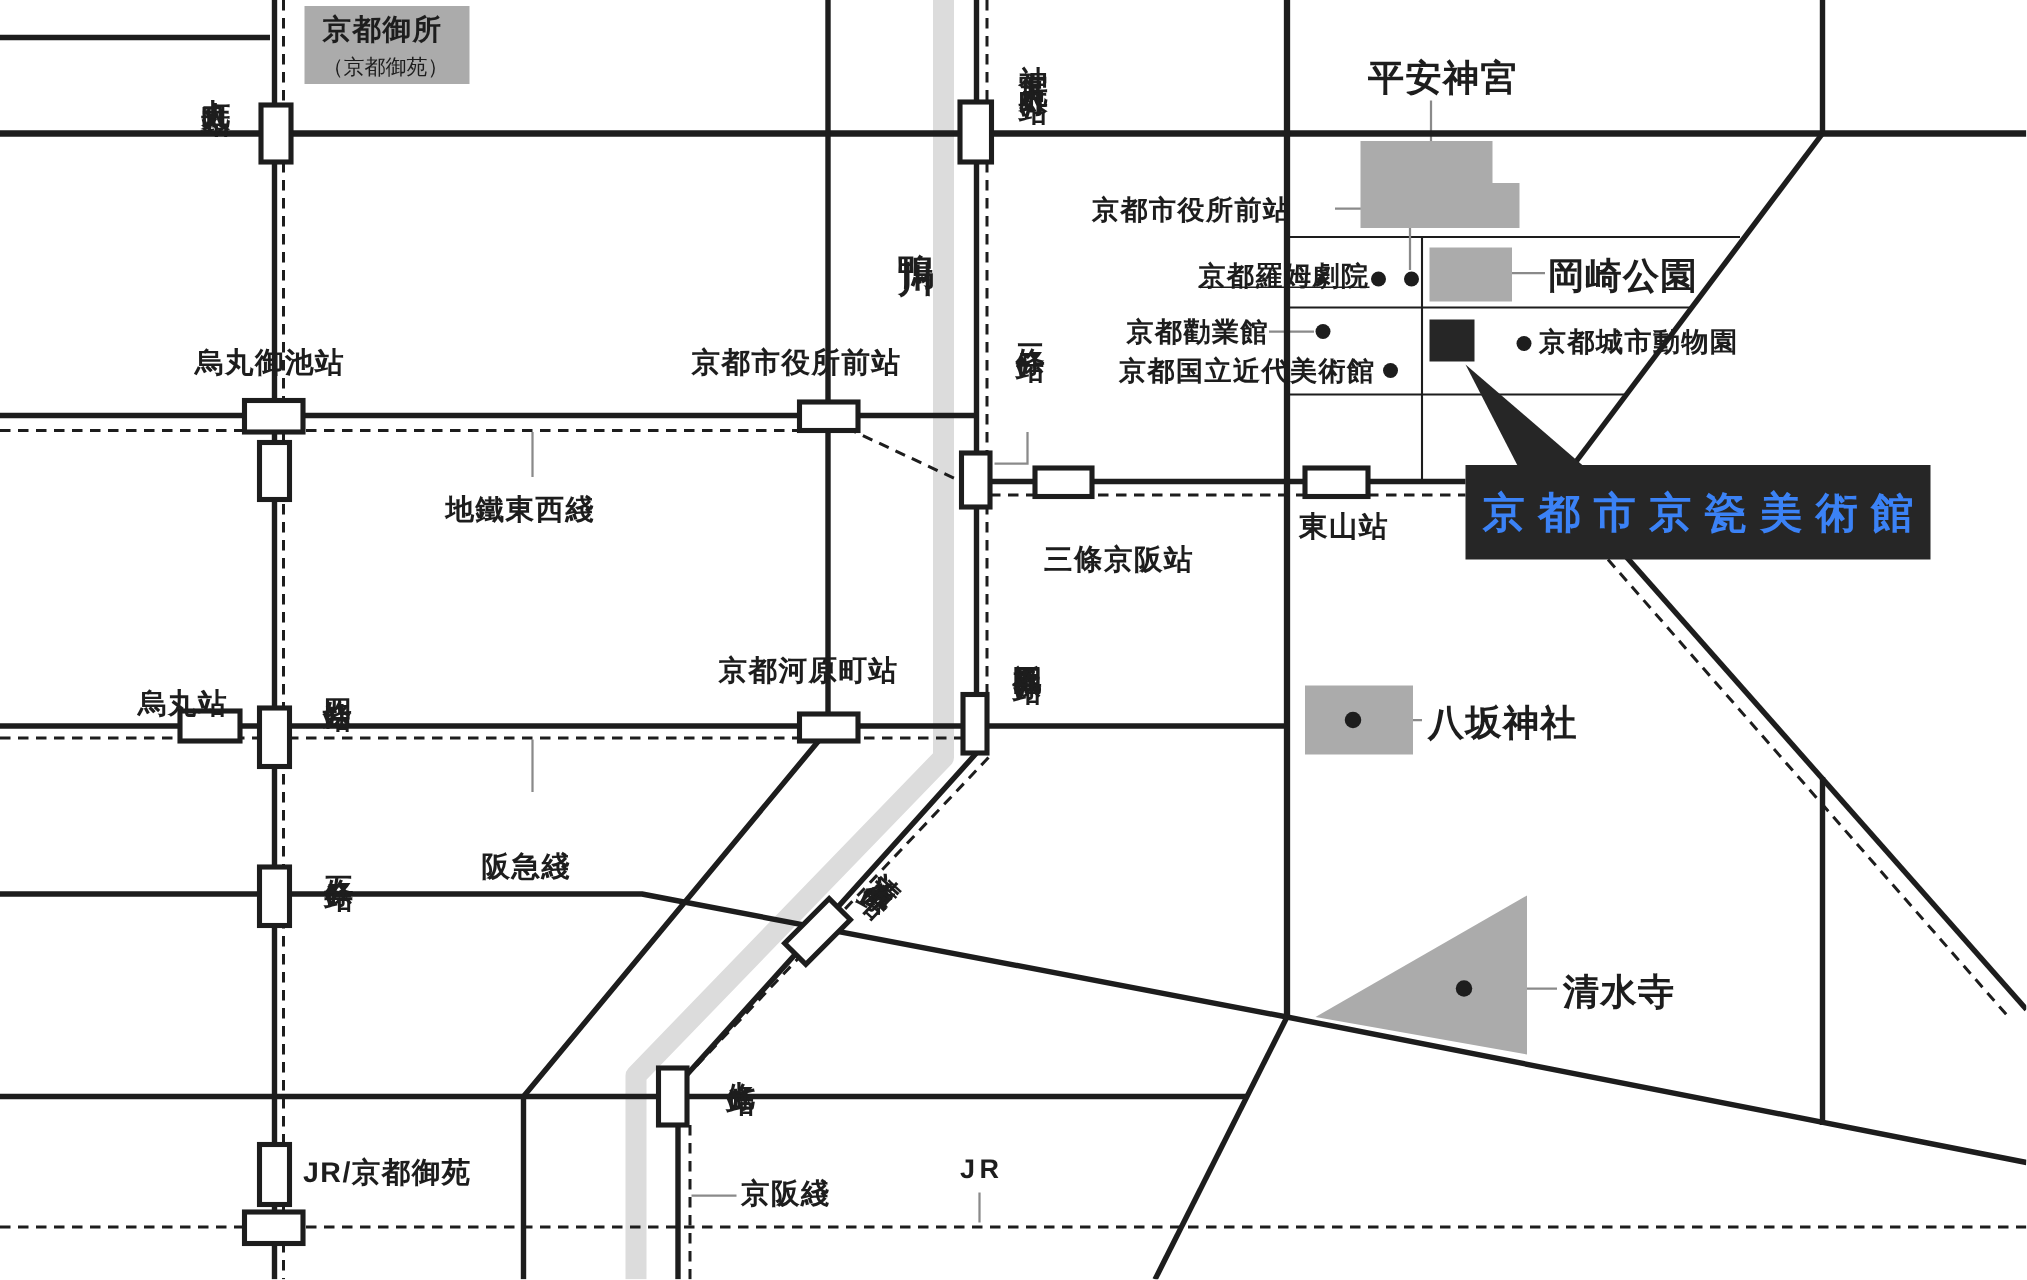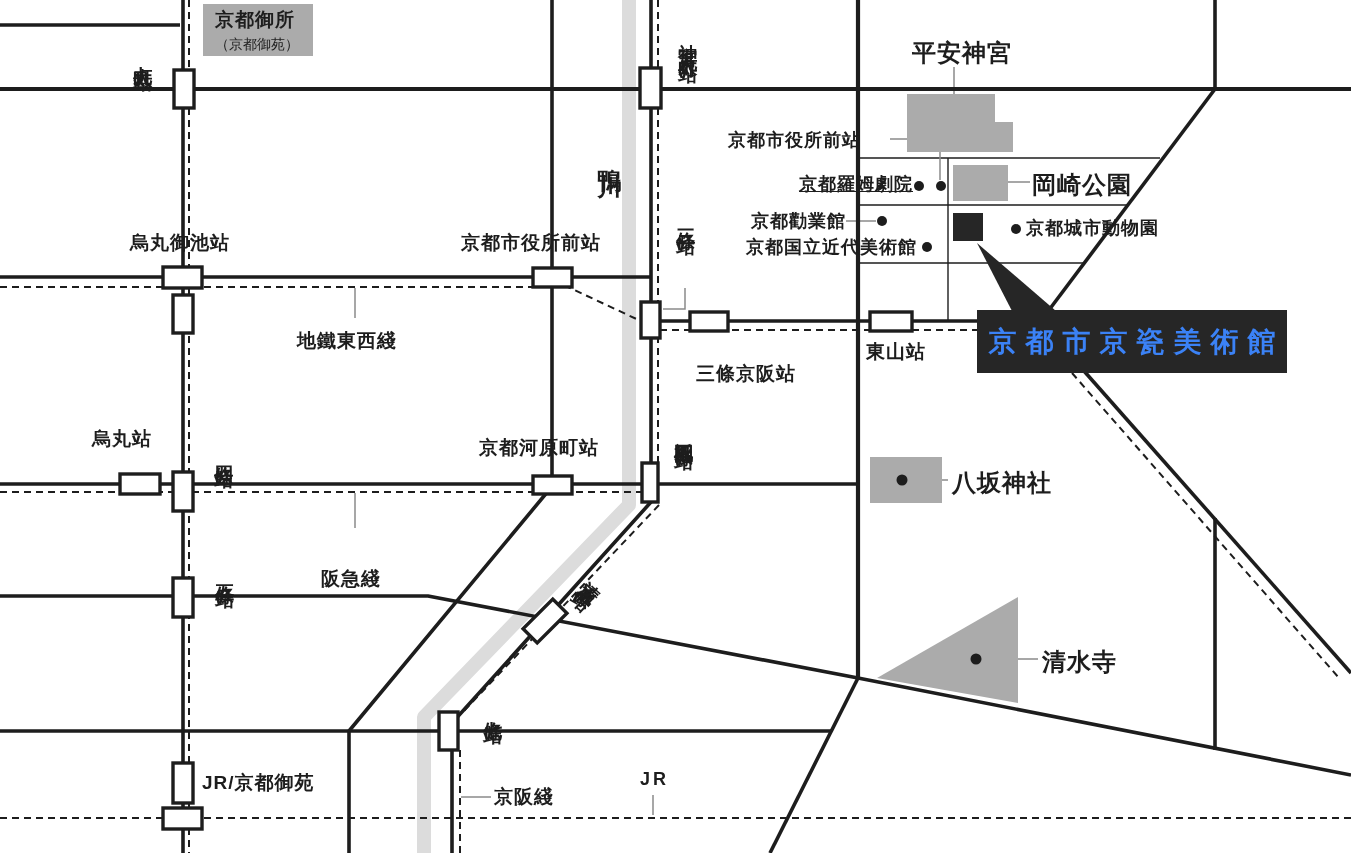--- a/index.html
+++ b/index.html
@@ -142,21 +142,21 @@
 <div class="lbl v" style="left:213px;top:451px;">四條站</div>
 <div class="lbl v" style="left:214px;top:569px;letter-spacing:2px;">五條站</div>
 <div class="lbl v" style="left:482px;top:705px;letter-spacing:2px;">七條站</div>
 <div class="lbl v rot" style="left:596px;top:574px;">清水五條站</div>
 
 <div class="lbl" style="left:130px;top:232px;">烏丸御池站</div>
 <div class="lbl" style="left:461px;top:232px;">京都市役所前站</div>
 <div class="lbl" style="left:297px;top:330px;">地鐵東西綫</div>
 <div class="lbl" style="left:696px;top:341px;margin-top:22px;">三條京阪站</div>
 <div class="lbl" style="left:866px;top:341px;">東山站</div>
-<div class="lbl" style="left:92px;top:428px;">烏丸站</div>
+<div class="lbl" style="left:92px;top:459px;">烏丸站</div>
 <div class="lbl" style="left:479px;top:437px;">京都河原町站</div>
 <div class="lbl" style="left:321px;top:536px;margin-top:32px;">阪急綫</div>
 <div class="lbl" style="left:494px;top:786px;">京阪綫</div>
 <div class="lbl" style="left:640px;top:769px;font-size:18px;letter-spacing:3px;font-weight:700;">JR</div>
 <div class="lbl" style="left:202px;top:772px;">JR/京都御苑</div>
 <div class="lbl md" style="left:912px;top:39px;">平安神宮</div>
 <div class="lbl sm" style="left:728px;top:130px;">京都市役所前站</div>
 <div class="lbl sm" style="left:799px;top:174px;text-decoration:underline;">京都羅姆劇院</div>
 <div class="lbl md" style="left:1032px;top:171px;">岡崎公園</div>
 <div class="lbl sm" style="left:751px;top:211px;">京都勸業館</div>

